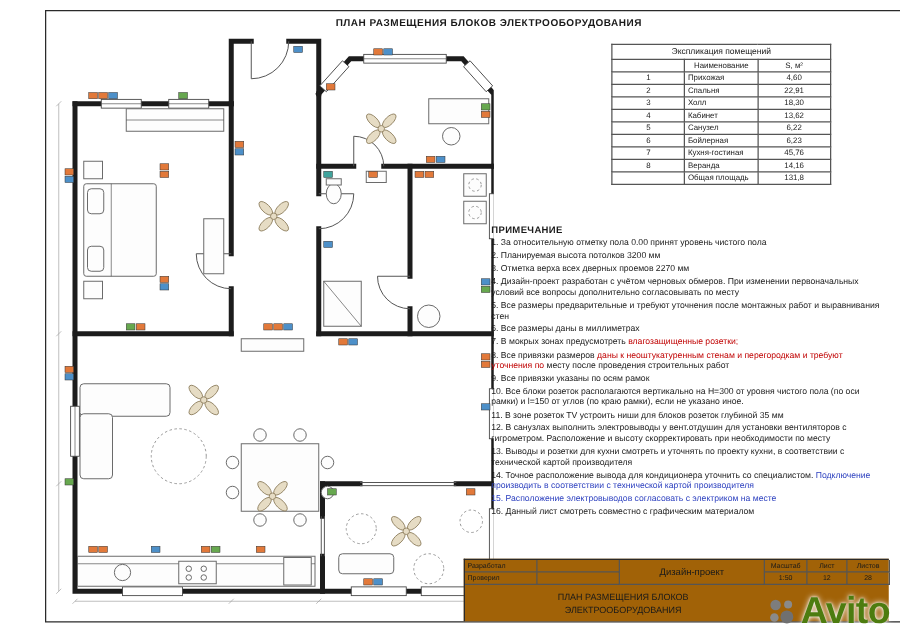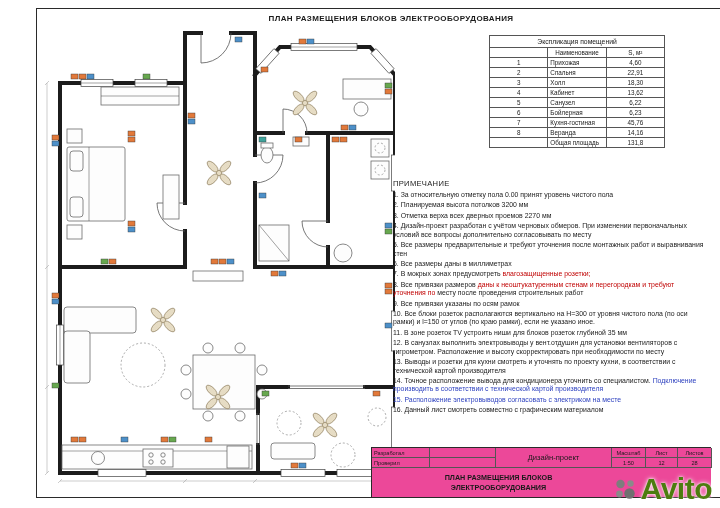--- a/index.html
+++ b/index.html
@@ -8,28 +8,28 @@
 .frame{position:absolute;left:36px;top:8px;width:710px;height:490px;border:1px solid #2a2a2a}
 .page-title{position:absolute;top:5px;left:0;right:0;text-align:center;font-size:8px;font-weight:bold;letter-spacing:.4px}
 .plan{position:absolute;left:6px;top:16px;width:352px;height:462px}
 .explication{position:absolute;left:452px;top:26px;width:176px;border-collapse:collapse;font-size:6.3px;table-layout:fixed}
 .explication th,.explication td{border:.6px solid #555;padding:1px 2px;font-weight:normal;overflow:hidden;white-space:nowrap}
 .explication .ttl{text-align:center;font-size:6.8px;padding:2px}
 .explication th.cnum,.explication td.num{width:14px;text-align:center}
 .explication th.hname{text-align:center}
 .explication th.carea,.explication td.area{width:36px;text-align:center}
 .notes{position:absolute;left:356px;top:170px;width:314px}
-.notes-title{font-size:7.6px;font-weight:normal;margin-bottom:3px;letter-spacing:.3px}
+.notes-title{font-size:7.6px;font-weight:bold;margin-bottom:3px;letter-spacing:.3px}
 .note{font-size:6.9px;line-height:1.22;margin-bottom:2px}
-.title-block{position:absolute;left:334px;bottom:0;width:340px;height:50px;border-left:1px solid #2a2a2a;border-top:1px solid #2a2a2a;background:#ec4899}
+.title-block{position:absolute;left:334px;bottom:0;width:340px;height:50px;border-left:1px solid #2a2a2a;border-top:1px solid #2a2a2a;background:#a16207}
 .tb-grid{display:grid;grid-template-columns:58px 66px 116px 34px 32px 34px;grid-auto-rows:10px;font-size:5.6px}
 .tb-grid>div{border-right:.6px solid #555;border-bottom:.6px solid #555;display:flex;align-items:center;padding:0 2px;overflow:hidden}
 .tb-grid .ctr{justify-content:center;padding:0}
 .tb-grid .span2{grid-row:span 2;font-size:7.6px;justify-content:center}
-.tb-title{height:29px;display:flex;flex-direction:column;align-items:center;justify-content:center;font-weight:bold;font-size:7.2px;line-height:1.3;padding-right:86px;text-align:center}
+.tb-title{height:29px;display:flex;flex-direction:column;align-items:center;justify-content:center;font-weight:normal;font-size:7.2px;line-height:1.3;padding-right:86px;text-align:center}
 .watermark{position:absolute;right:8px;bottom:2px;display:flex;align-items:center;gap:4px}
 .wm-text{font-size:30px;font-weight:bold;color:#4d7c0f;letter-spacing:-.5px;text-shadow:0 0 5px #fff,0 0 2px #fff}
 
 .walls{stroke:var(--wall,#1c1c1c);stroke-width:4;fill:none;stroke-linecap:square}
 .win{fill:#fff;stroke:#444;stroke-width:.7}
 .winline{stroke:#444;stroke-width:.5}
 .door{stroke:#555;stroke-width:.8;fill:none}
 .furn{stroke:#6b6b6b;stroke-width:.8;fill:#fdfdfd}
 .furn-d{stroke:#8a8a8a;stroke-width:.7;fill:none;stroke-dasharray:2 2}
 .fan{stroke:#8f7f5f;stroke-width:.7;fill:#e6dcc4}

